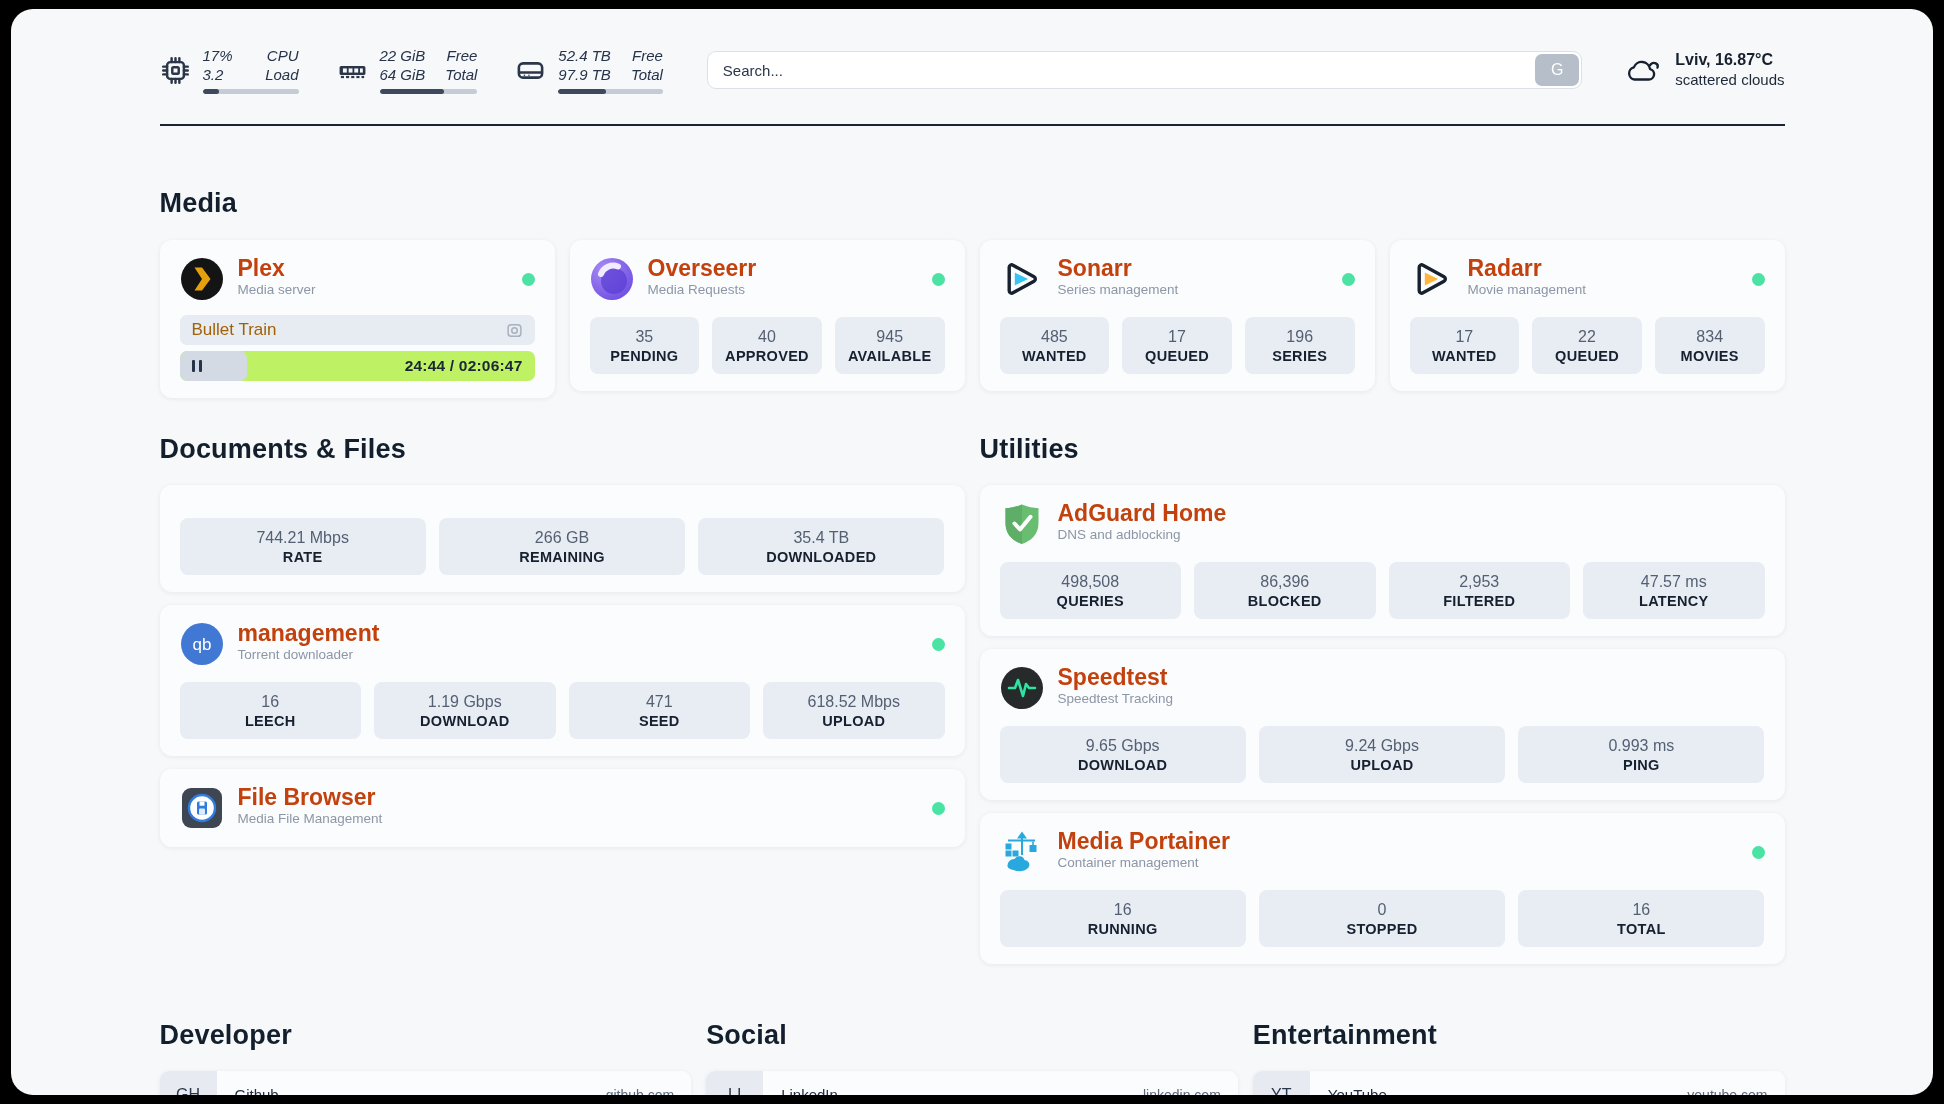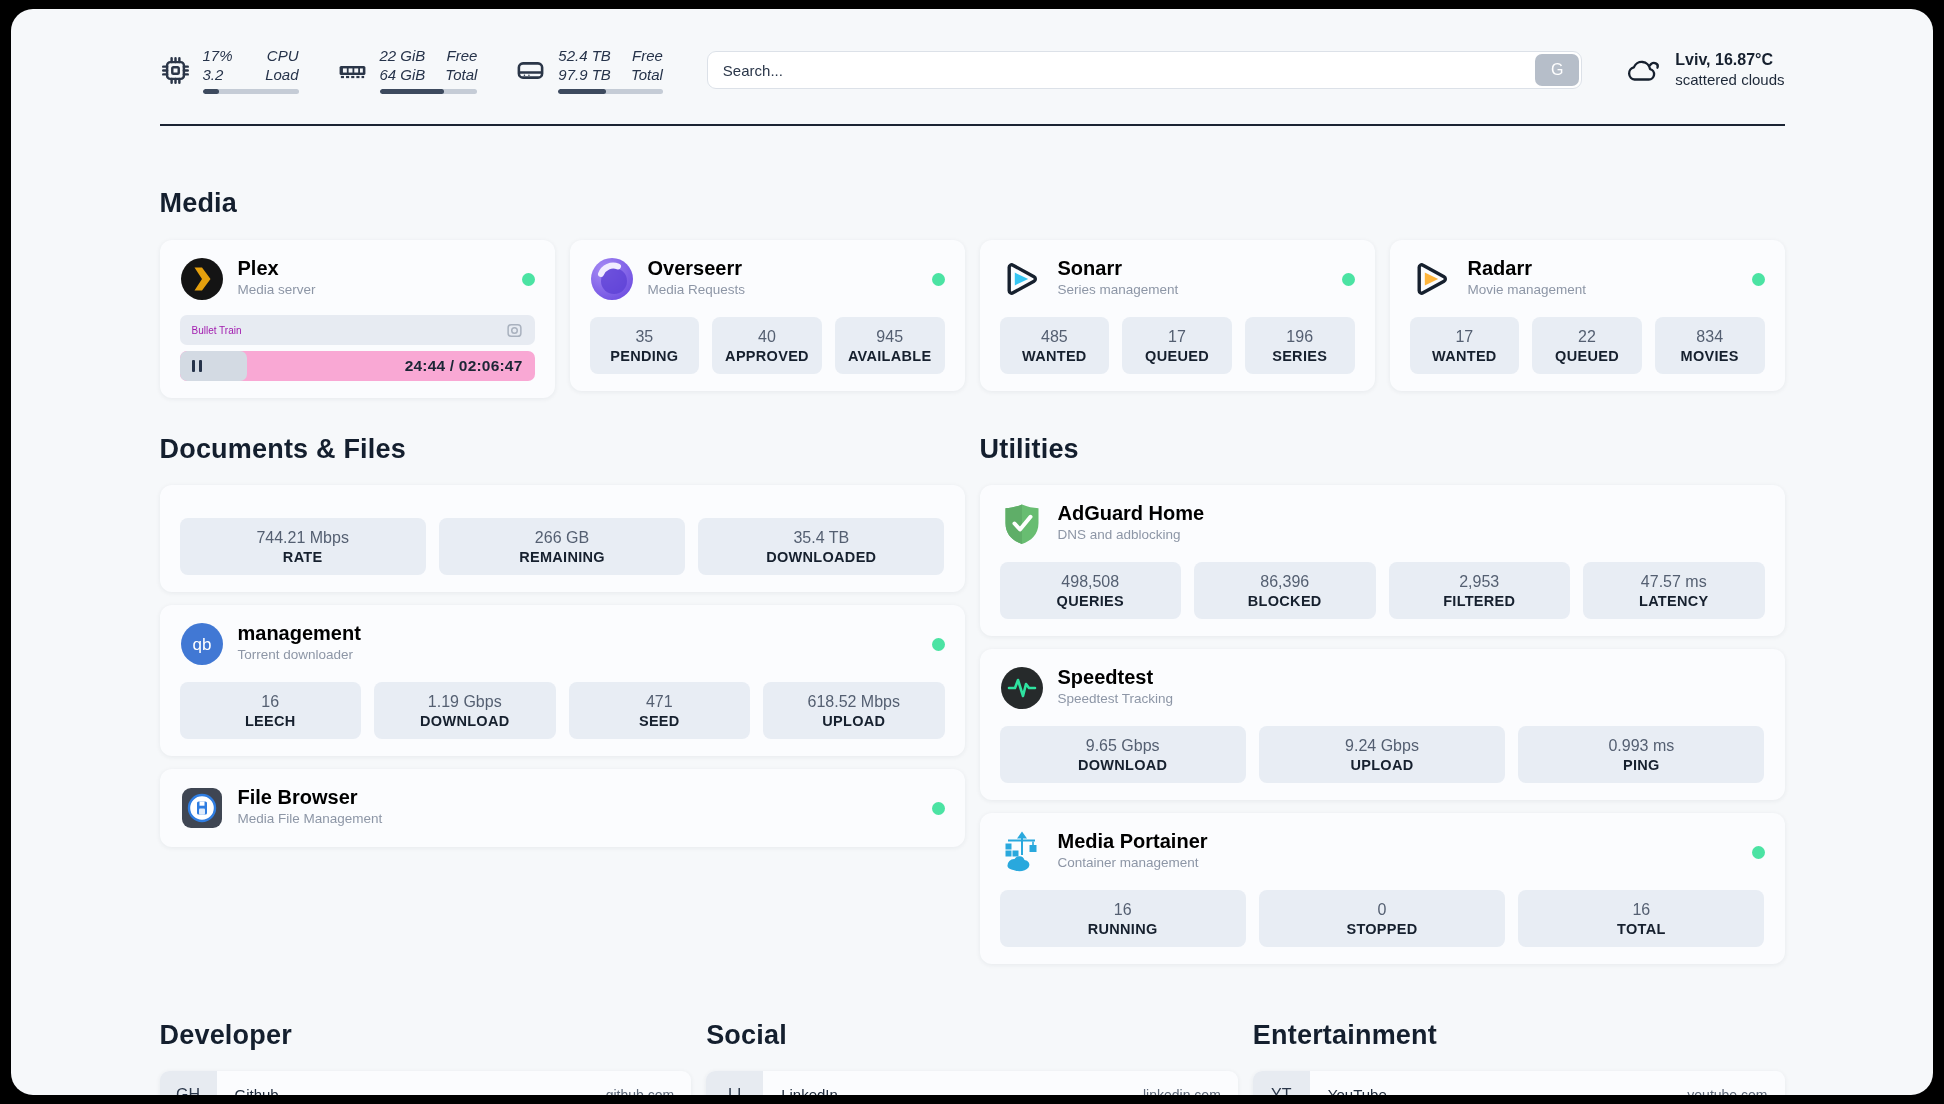--- a/index.html
+++ b/index.html
@@ -52,34 +52,34 @@
   .media-grid { margin-top:21px; display:grid; grid-template-columns:repeat(4,1fr); gap:15px; align-items:start; }
 
   .card {
     background:#fbfcfe; border-radius:12px; padding:17px 20px;
     box-shadow:0 1px 5px rgba(25,39,60,.07);
   }
   .app-head { display:flex; align-items:center; gap:14px; }
   .app-icon { width:44px; height:44px; flex:none; }
   .app-icon svg { width:44px; height:44px; display:block; }
   .app-titles { display:flex; flex-direction:column; line-height:21px; }
-  .app-name { font-size:20px; font-weight:600; color:#000000; }
+  .app-name { font-size:23px; font-weight:600; color:#c2410c; }
   .app-sub { font-size:13.5px; color:#8d96a6; }
   .dot { width:13px; height:13px; border-radius:50%; background:#4be3a3; margin-left:auto; flex:none; }
 
   .stat-row { display:flex; gap:13px; margin-top:16px; }
   .stat-box { flex:1; background:#e8edf4; border-radius:8px; padding:9px 4px 10px; text-align:center; }
   .stat-value { font-size:16px; color:#545f71; line-height:21px; }
   .stat-label { font-size:14.5px; font-weight:700; color:#16202e; letter-spacing:.3px; margin-top:1px; }
 
   
   .plex-row1 { margin-top:14px; background:#e7ebf2; border-radius:7px; height:30px; display:flex; align-items:center; padding:0 12px; }
-  .plex-title { font-size:10px; color:#a21caf; }
+  .plex-title { font-size:17px; color:#a16207; }
   .plex-row1 svg { width:17px; height:17px; margin-left:auto; }
-  .plex-row2 { margin-top:6px; background:#f9a8d4; border-radius:7px; height:30px; position:relative; display:flex; align-items:center; padding:0 12px; overflow:hidden; }
+  .plex-row2 { margin-top:6px; background:#bef264; border-radius:7px; height:30px; position:relative; display:flex; align-items:center; padding:0 12px; overflow:hidden; }
   .plex-progress { position:absolute; left:0; top:0; bottom:0; background:#d3dae3; border-radius:7px; }
   .pause-icon { position:relative; display:flex; gap:3.5px; }
   .pause-icon span { display:block; width:3.5px; height:12px; background:#26334a; border-radius:1px; }
   .plex-time { position:relative; margin-left:auto; font-size:15.5px; font-weight:600; color:#1b2635; letter-spacing:.2px; }
 
   
   .two-col { margin-top:36px; display:grid; grid-template-columns:1fr 1fr; gap:15px; align-items:start; }
   .col-stack { display:flex; flex-direction:column; gap:13px; margin-top:20px; }
 
   

